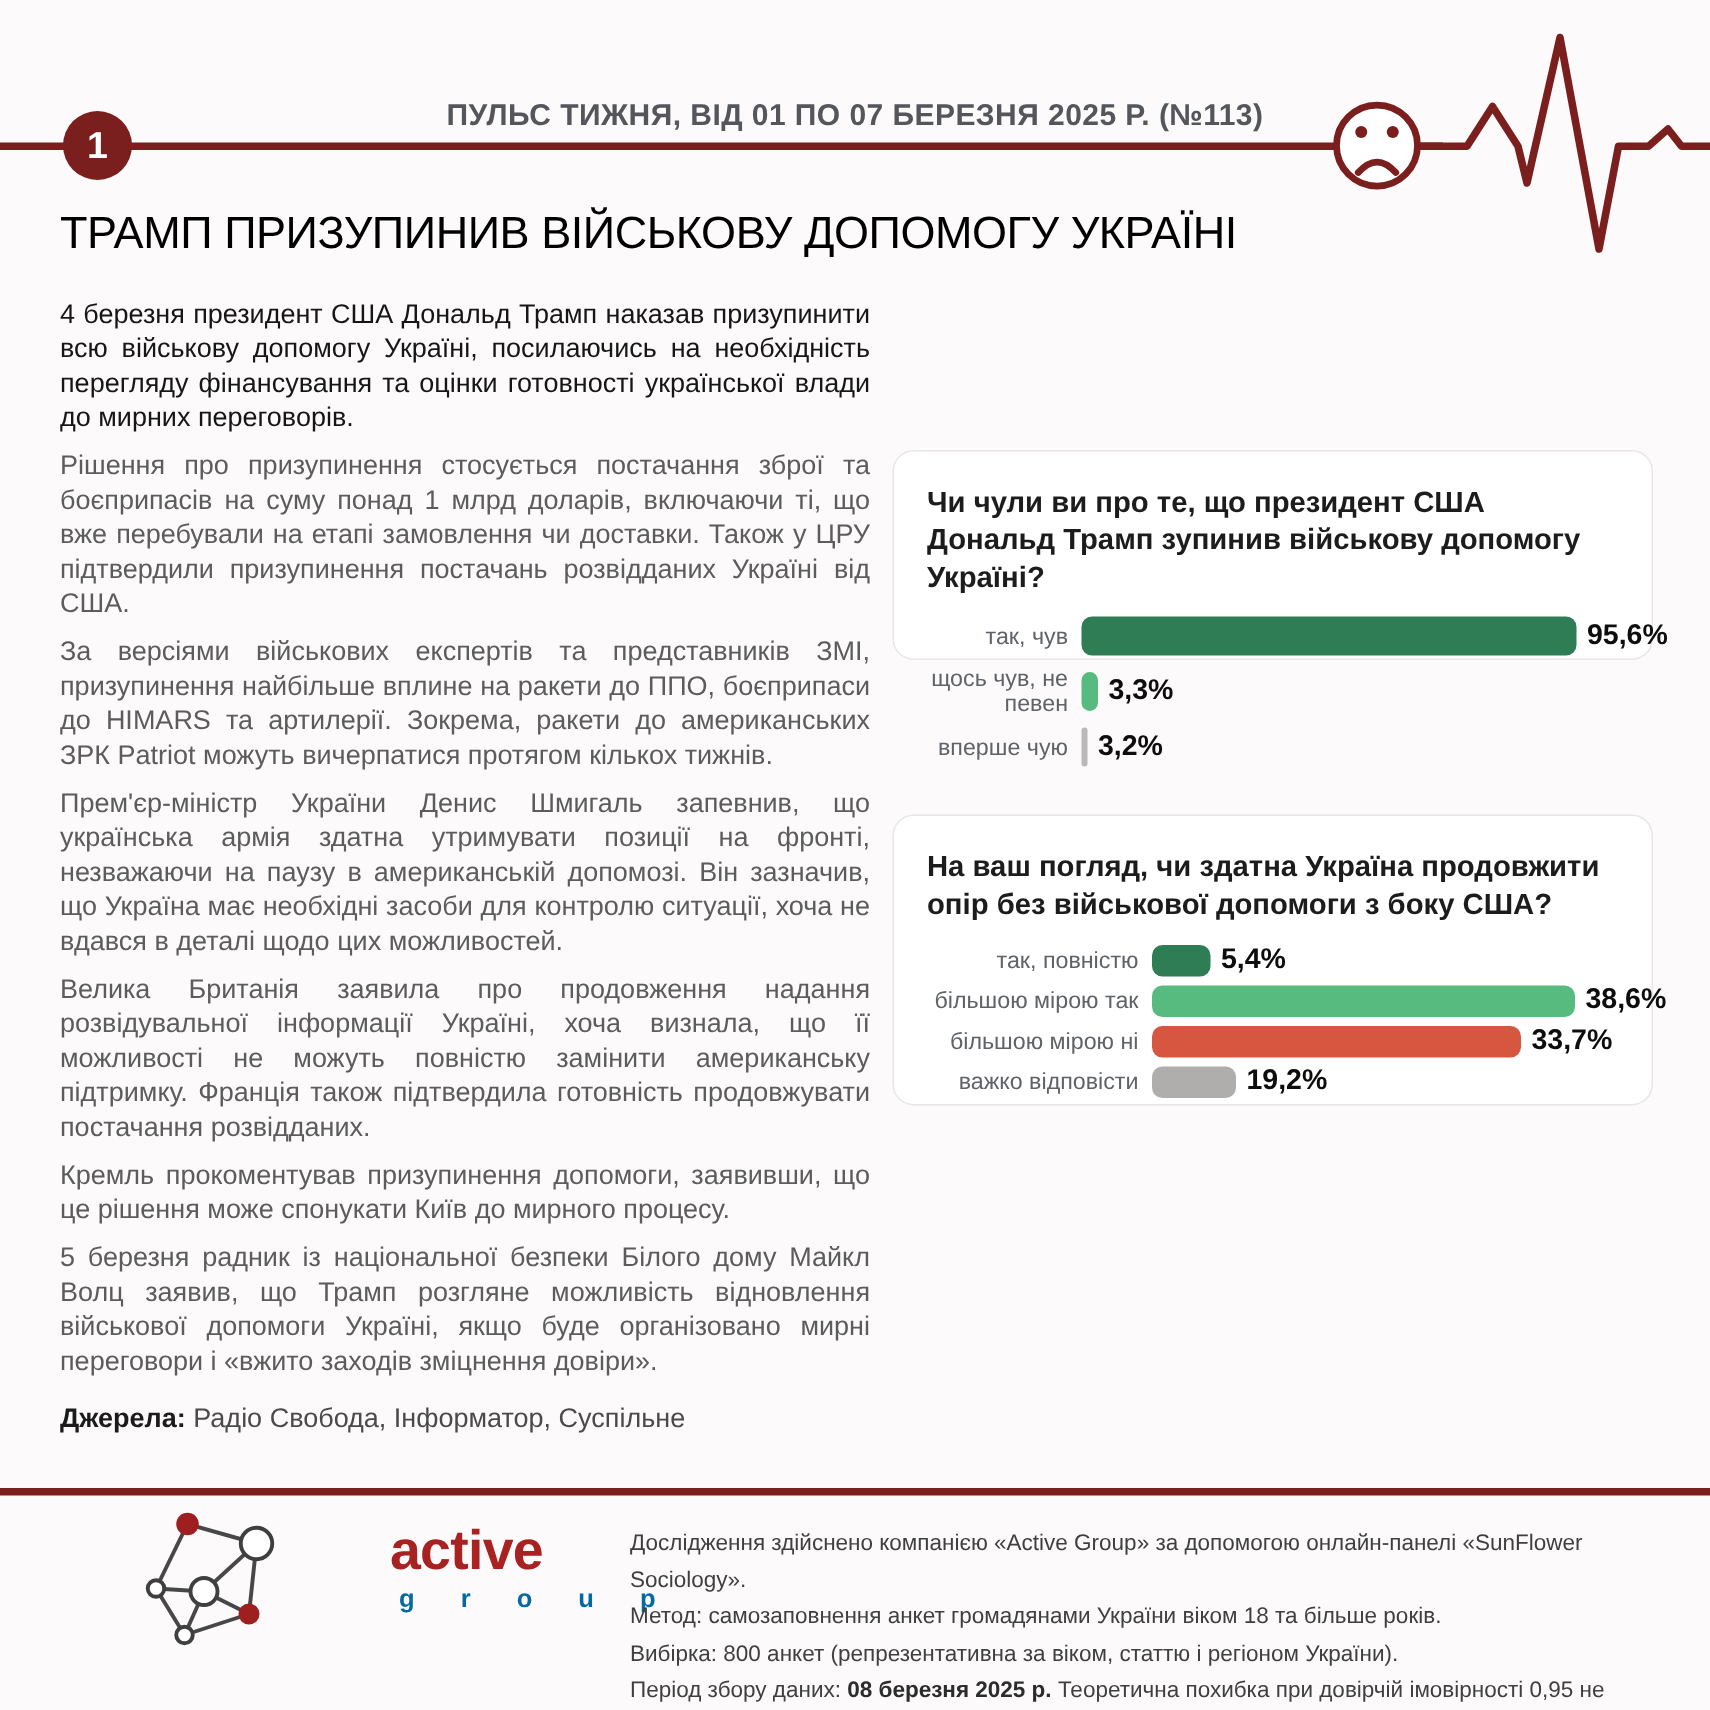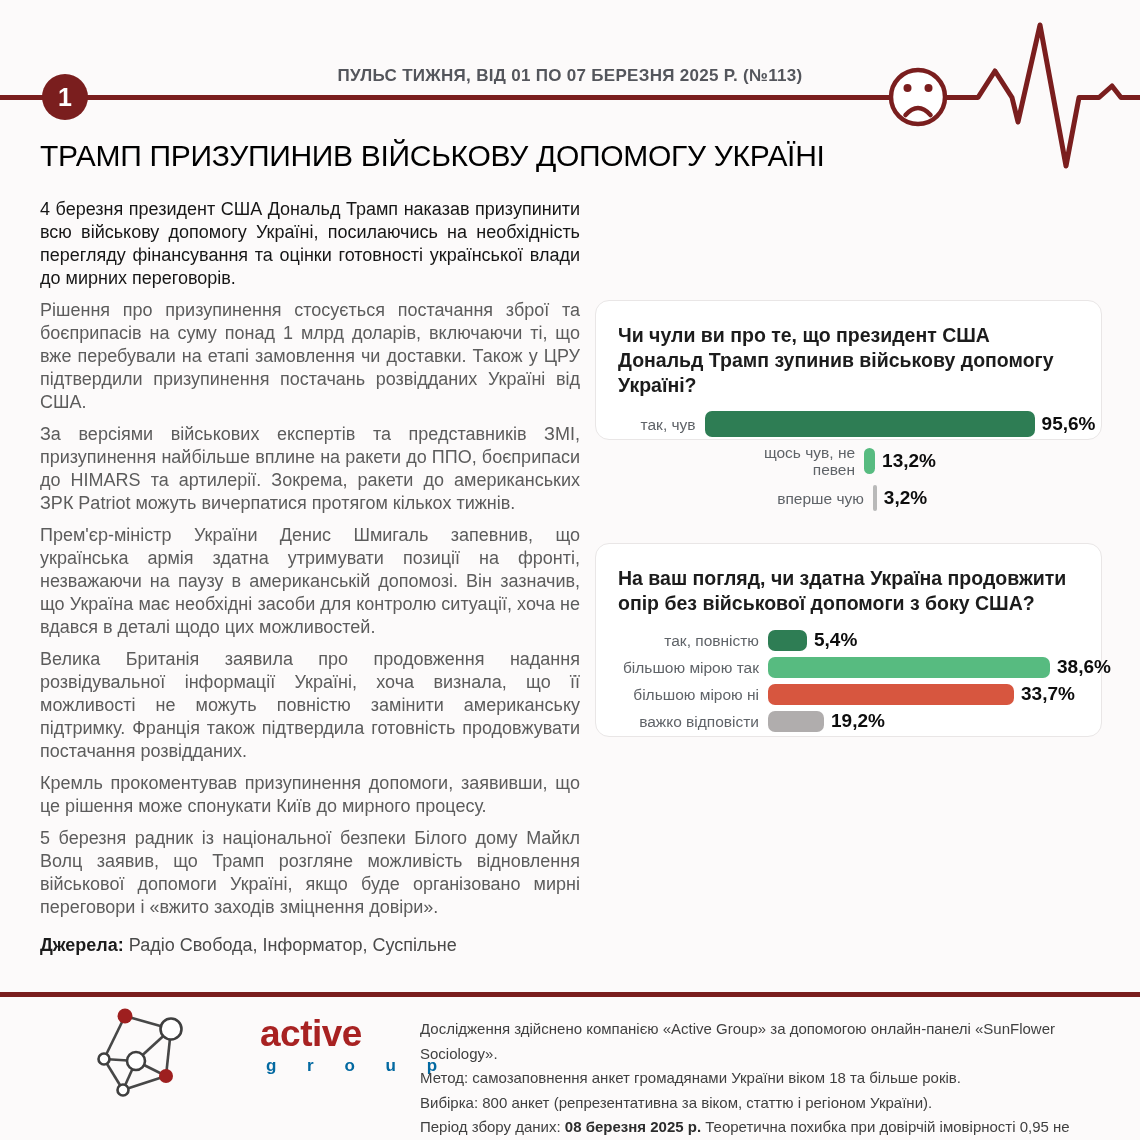--- a/index.html
+++ b/index.html
@@ -8,21 +8,21 @@
     position:relative;
     font-family:"Liberation Sans", sans-serif;
     background:#fcfafa;
     overflow:hidden;
     color:#1a1a1a;
   }
 
   
   .kicker {
     position:absolute; top:66px; left:0; width:1140px;
-    text-align:center; font-size:17px; font-weight:bold;
+    text-align:center; font-size:20px; font-weight:bold;
     color:#54565c; letter-spacing:.3px;
   }
   .topline {
     position:absolute; top:95px; left:0; width:962px; height:5px;
     background:#7a1e1e;
   }
   .issue-badge {
     position:absolute; top:74px; left:42px; width:46px; height:46px;
     border-radius:50%; background:#7a1e1e; color:#ffffff;
     display:flex; align-items:center; justify-content:center;
@@ -45,21 +45,21 @@
   
   .card {
     position:absolute; left:595px; width:507px;
     background:#ffffff; border:1px solid #e9e6e6; border-radius:14px;
     padding:22px 22px 18px 22px;
   }
   .card-1 { top:300px; height:140px; }
   .card-2 { top:543px; height:194px; }
   .card h2 { font-size:19.5px; line-height:25px; font-weight:bold; color:#1c1c1c; margin-bottom:13px; }
   .rows { display:flex; flex-direction:column; }
-  .card-1 .rows { gap:7px;align-items:center; }
+  .card-1 .rows { gap:7px; }
   .card-2 .rows { gap:5px; }
   .bar-row { display:flex; align-items:center; }
   .bar-label { font-size:15.5px; line-height:17px; color:#5f6368; text-align:right; padding-right:9px; flex:none; }
   .card-1 .bar-label { width:103px; }
   .card-2 .bar-label { width:150px; }
   .bar-area { flex:1; display:flex; align-items:center; }
   .bar { border-radius:7px; flex:none; min-width:4px; }
   .card-1 .bar { height:26px; }
   .card-2 .bar { height:21px; }
   .bar-value { font-size:19px; font-weight:bold; color:#0d0d0d; margin-left:7px; white-space:nowrap; }
@@ -118,21 +118,21 @@
         <div class="bar-label">так, чув</div>
         <div class="bar-area">
           <div class="bar" style="width: 330px; background: rgb(46, 125, 84);"></div>
           <div class="bar-value">95,6%</div>
         </div>
       </div>
       <div class="bar-row">
         <div class="bar-label">щось чув, не певен</div>
         <div class="bar-area">
           <div class="bar" style="width: 11px; background: rgb(87, 187, 128);"></div>
-          <div class="bar-value">13,2%</div>
+          <div class="bar-value">3,3%</div>
         </div>
       </div>
       <div class="bar-row">
         <div class="bar-label">вперше чую</div>
         <div class="bar-area">
           <div class="bar" style="width: 4px; background: rgb(185, 185, 185);"></div>
           <div class="bar-value">3,2%</div>
         </div>
       </div>
     </div>

